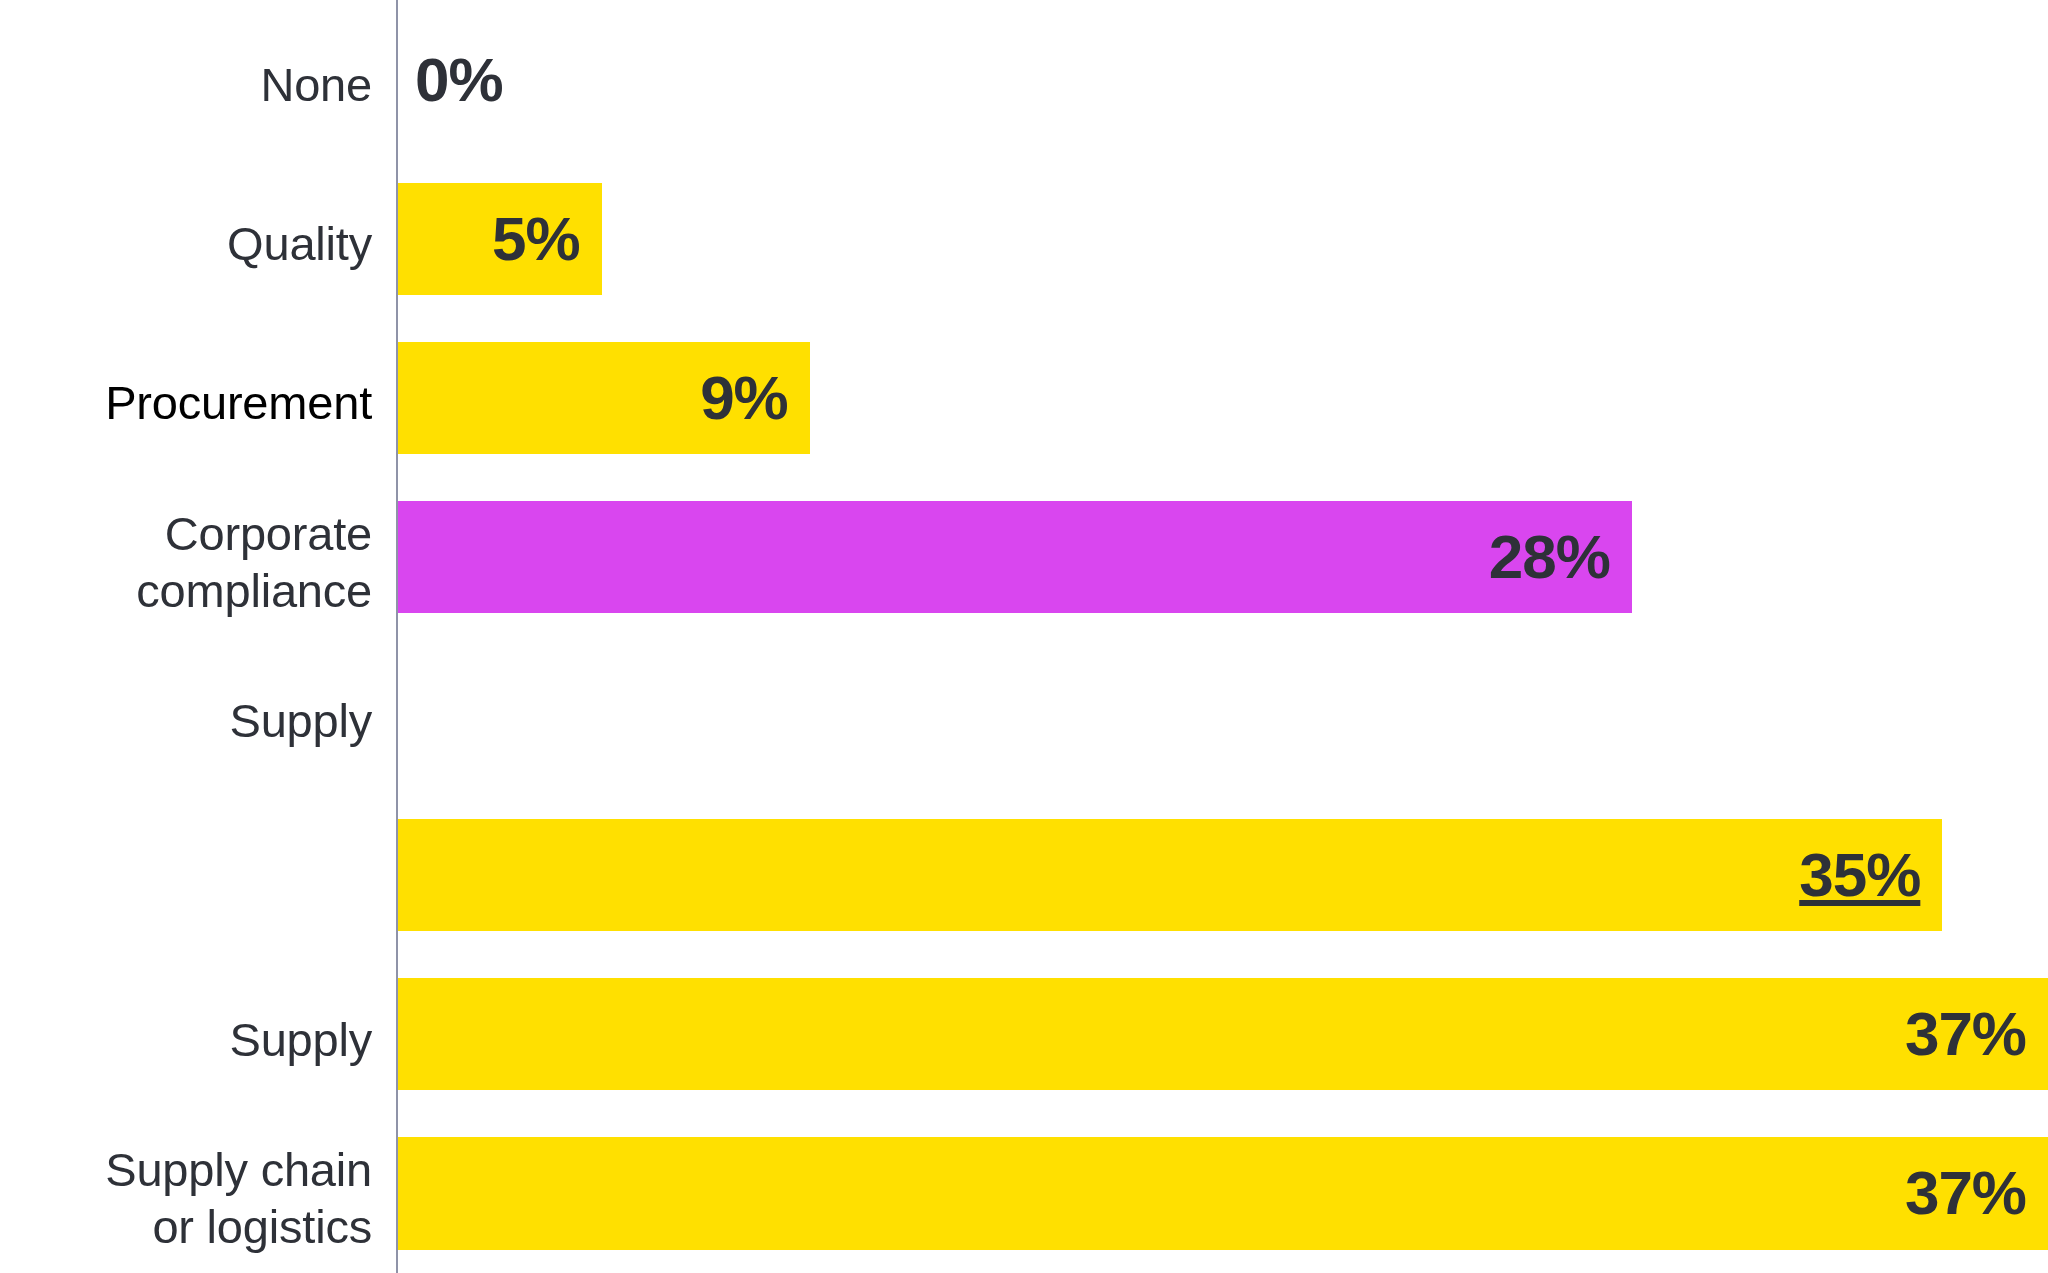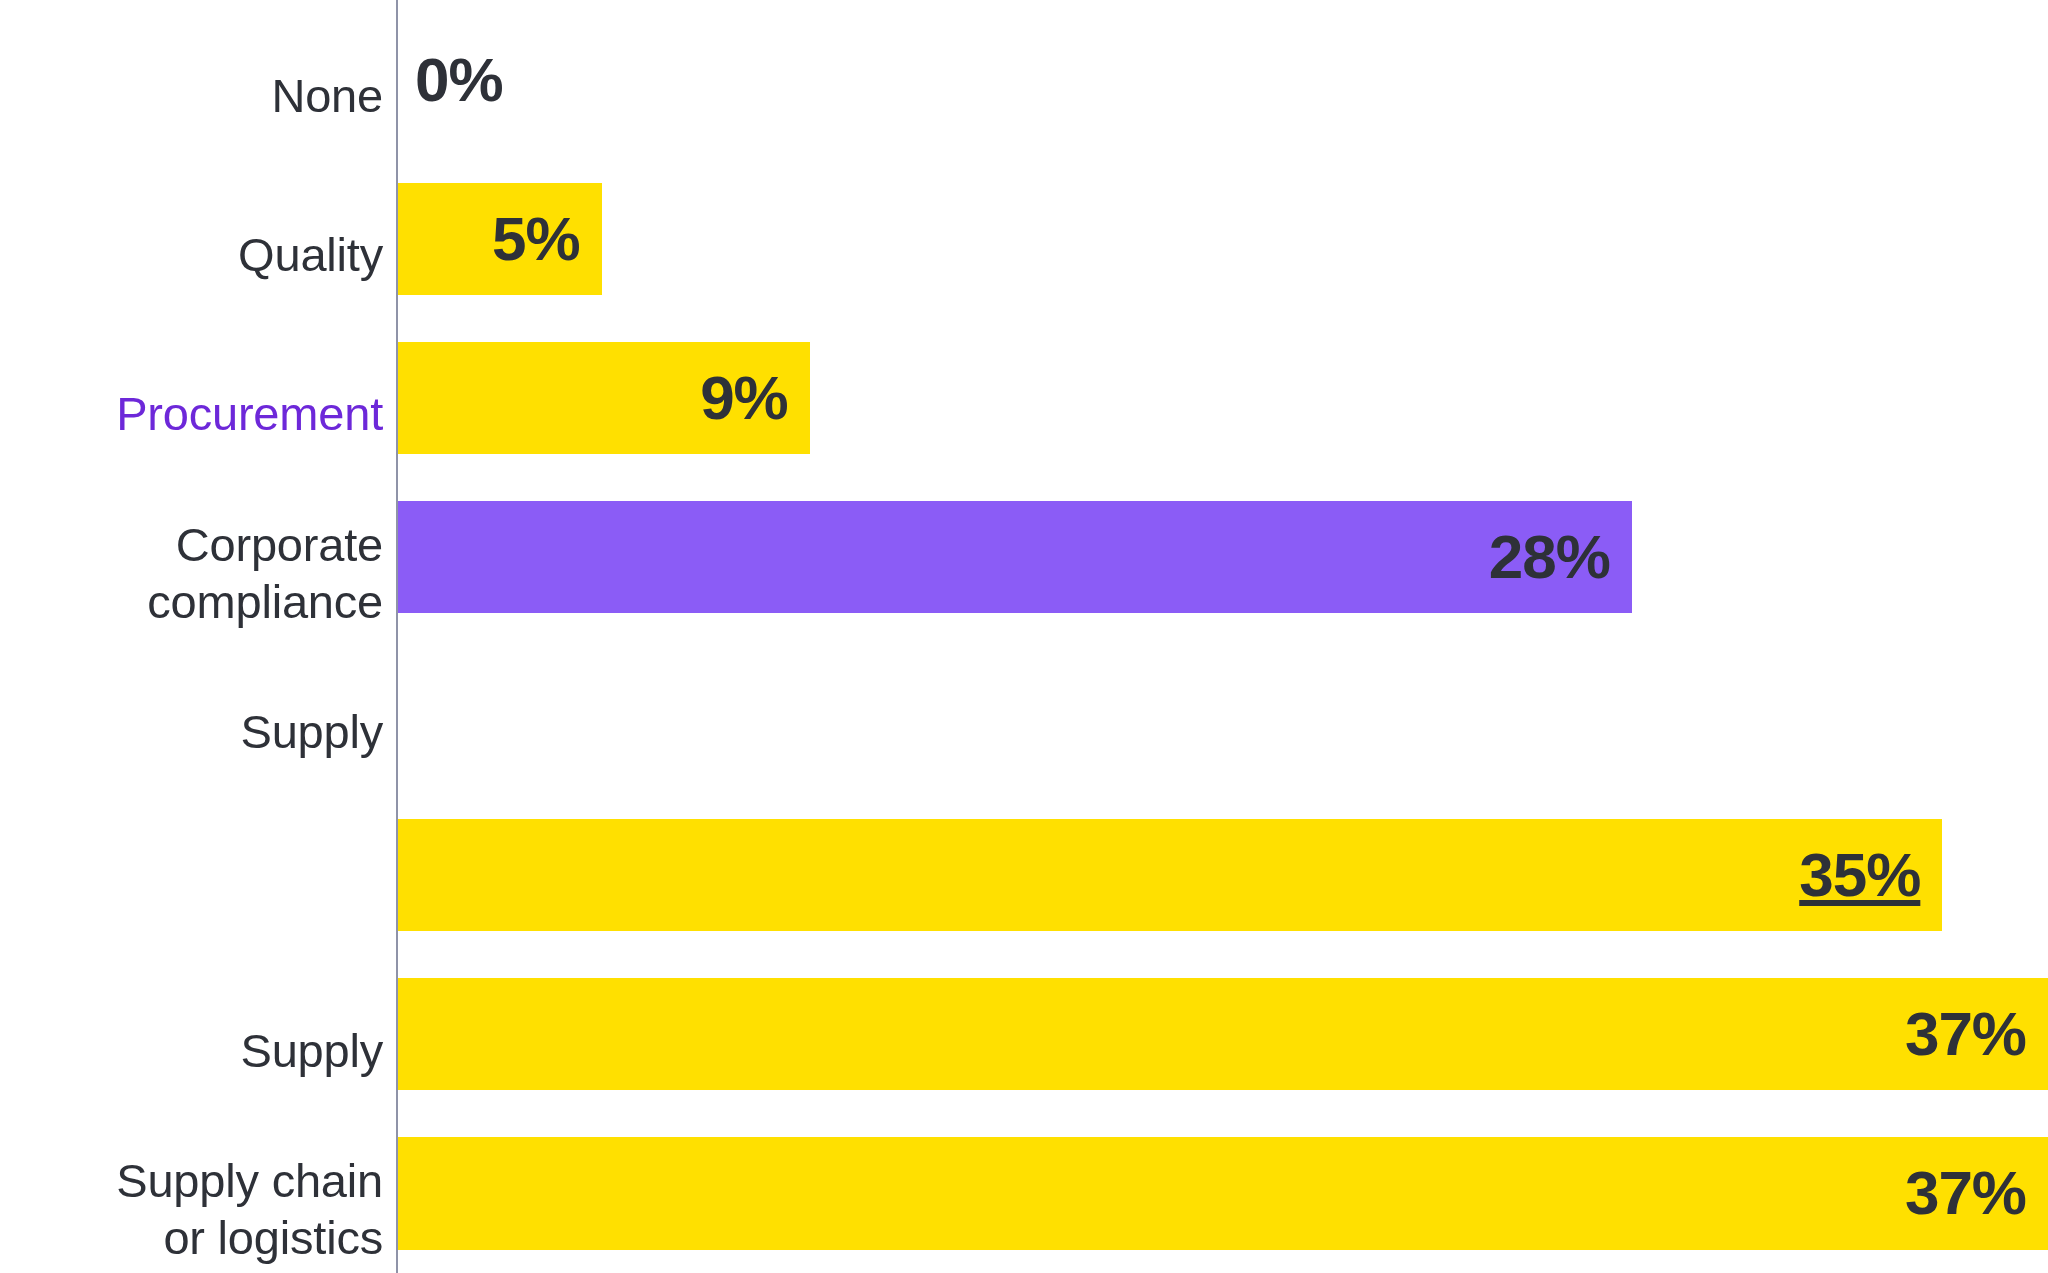--- a/index.html
+++ b/index.html
@@ -46,36 +46,35 @@
     position: relative;
     flex: 1 1 0;
     display: flex;
     align-items: center;
     min-height: 0;
   }
 
   .cat-label {
     position: absolute;
     left: 0;
-    top: 16px;
+    top: 5px;
     width: 372px;
     height: 100%;
     display: flex;
     flex-direction: column;
     align-items: flex-end;
     justify-content: center;
     text-align: right;
     color: #2e3138;
     font-size: 47px;
     line-height: 1.22;
     font-weight: 400;
     letter-spacing: -0.2px;
     white-space: pre-line;
     box-sizing: border-box;
-    margin-left: 11px;
   }
 
   .bar-track {
     position: absolute;
     left: 397px;
     top: 0;
     right: 0;
     height: 100%;
     display: flex;
     align-items: center;
@@ -129,33 +128,33 @@
     <div class="bar-row">
       <div class="cat-label" style="color: rgb(46, 49, 56);">Quality</div>
       <div class="bar-track">
         <div class="bar-fill" style="width: 12.4%; background: rgb(255, 224, 0);">
           <span class="bar-value" style="color: rgb(46, 49, 56);">5%</span>
         </div>
       </div>
     </div>
 
     <div class="bar-row">
-      <div class="cat-label" style="color: #6d28d9;">Procurement</div>
+      <div class="cat-label" style="color: #000000;">Procurement</div>
       <div class="bar-track">
         <div class="bar-fill" style="width: 25%; background: rgb(255, 224, 0);">
           <span class="bar-value" style="color: rgb(46, 49, 56);">9%</span>
         </div>
       </div>
     </div>
 
     <div class="bar-row">
       <div class="cat-label" style="color: rgb(46, 49, 56);">Corporate
 compliance</div>
       <div class="bar-track">
-        <div class="bar-fill" style="width: 74.8%; background: #8b5cf6; padding-left: 15px;">
+        <div class="bar-fill" style="width: 74.8%; background: #d946ef; padding-left: 15px;">
           <span class="bar-value" style="color: rgb(46, 49, 56);">28%</span>
         </div>
       </div>
     </div>
 
     <div class="bar-row">
       <div class="cat-label" style="color: rgb(46, 49, 56);">Supply</div>
     </div>
 
     <div class="bar-row">

